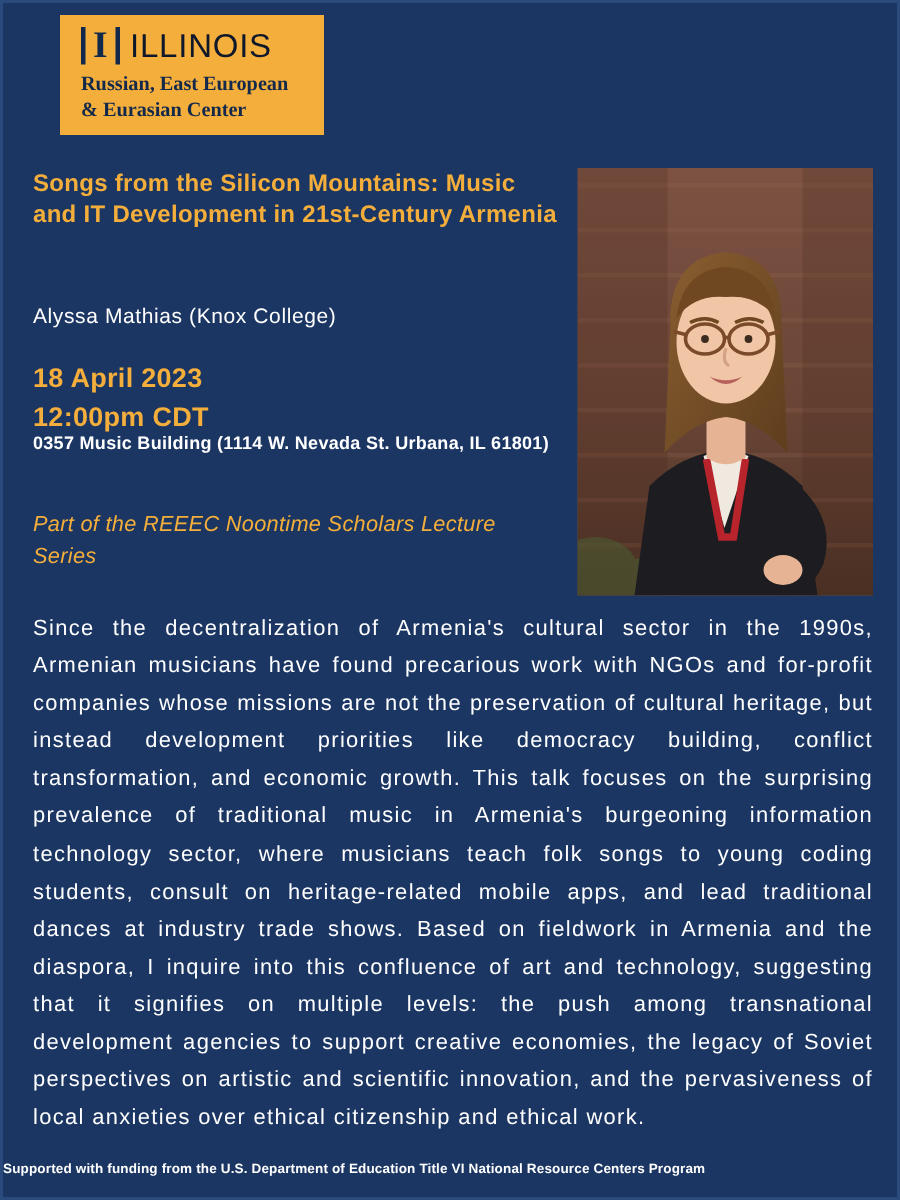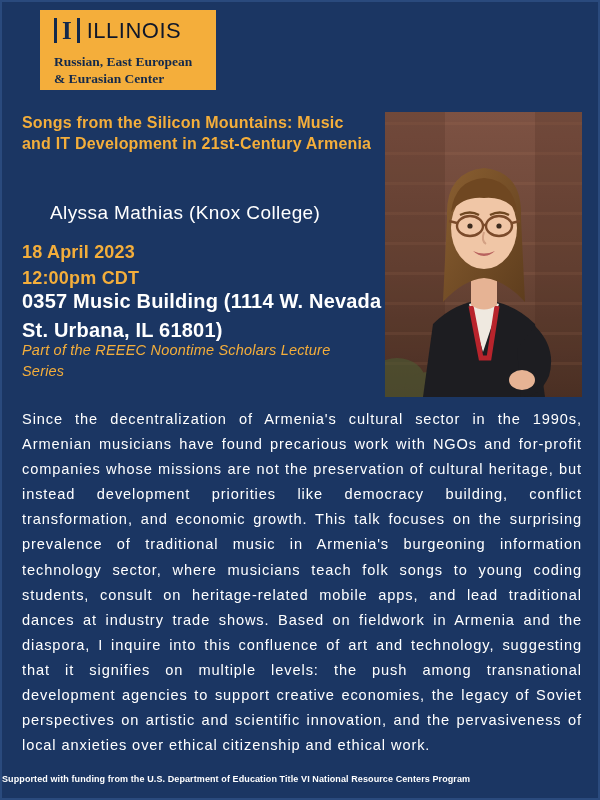--- a/index.html
+++ b/index.html
@@ -50,21 +50,21 @@
   }
   .logo-illinois {
     font-family: "Liberation Sans", sans-serif;
     font-weight: normal;
     font-size: 22px;
     letter-spacing: 0.5px;
     color: #0f172a;
     line-height: 1;
   }
   .logo-sub {
-    margin-top: 11px;
+    margin-top: 5px;
     font-family: "Liberation Serif", serif;
     font-size: 13.5px;
     font-weight: bold;
     color: #13294b;
     line-height: 1.25;
   }
   
   .title {
     position: absolute;
     left: 20px;
@@ -75,42 +75,41 @@
     font-weight: bold;
     line-height: 1.34;
     letter-spacing: 0.2px;
   }
   .speaker {
     position: absolute;
     left: 20px;
     top: 200px;
     width: 350px;
     color: #ffffff;
-    font-size: 19px;
+    font-size: 14px;
     letter-spacing: 0.4px;
-    margin-left: 28px;
   }
   .datetime {
     position: absolute;
     left: 20px;
     top: 237px;
     width: 350px;
     color: #f4ae3b;
     font-size: 18px;
     font-weight: bold;
     line-height: 1.45;
     letter-spacing: 0.2px;
   }
   .location {
     position: absolute;
     left: 20px;
     top: 285px;
     width: 360px;
     color: #ffffff;
-    font-size: 20px;
+    font-size: 12px;
     font-weight: bold;
     line-height: 1.45;
     letter-spacing: 0.2px;
   }
   .series {
     position: absolute;
     left: 20px;
     top: 338px;
     width: 340px;
     color: #f4ae3b;

